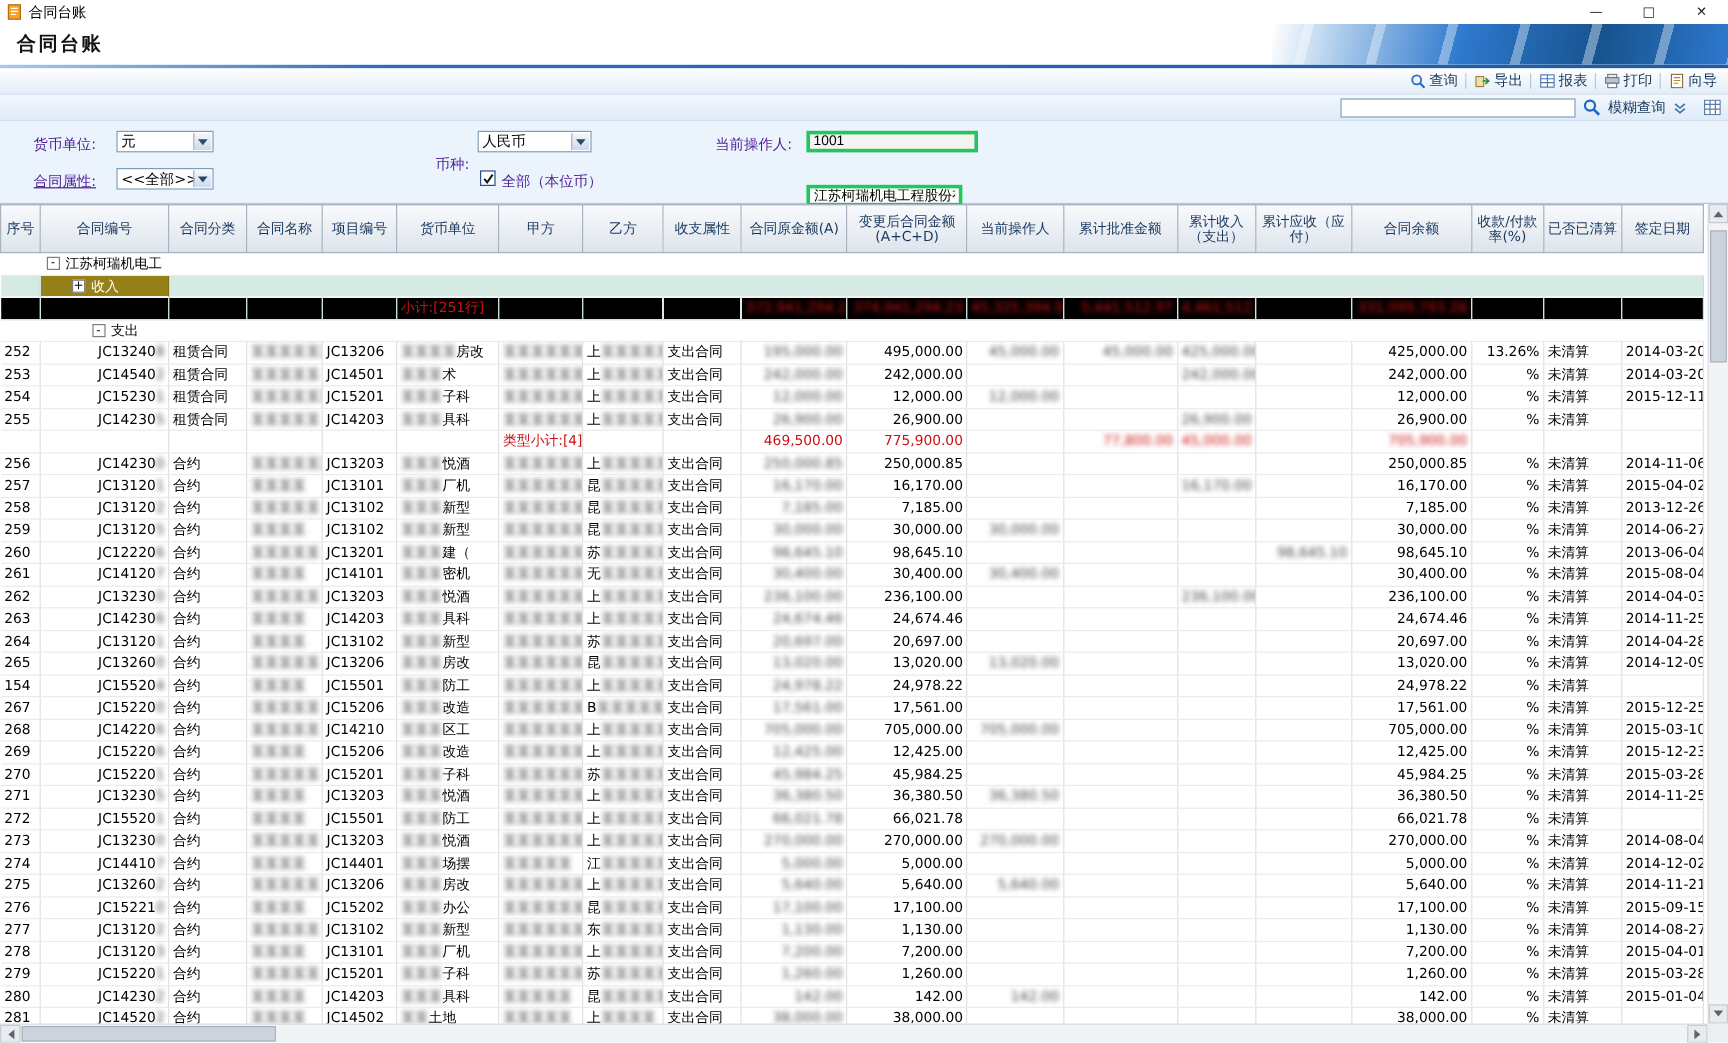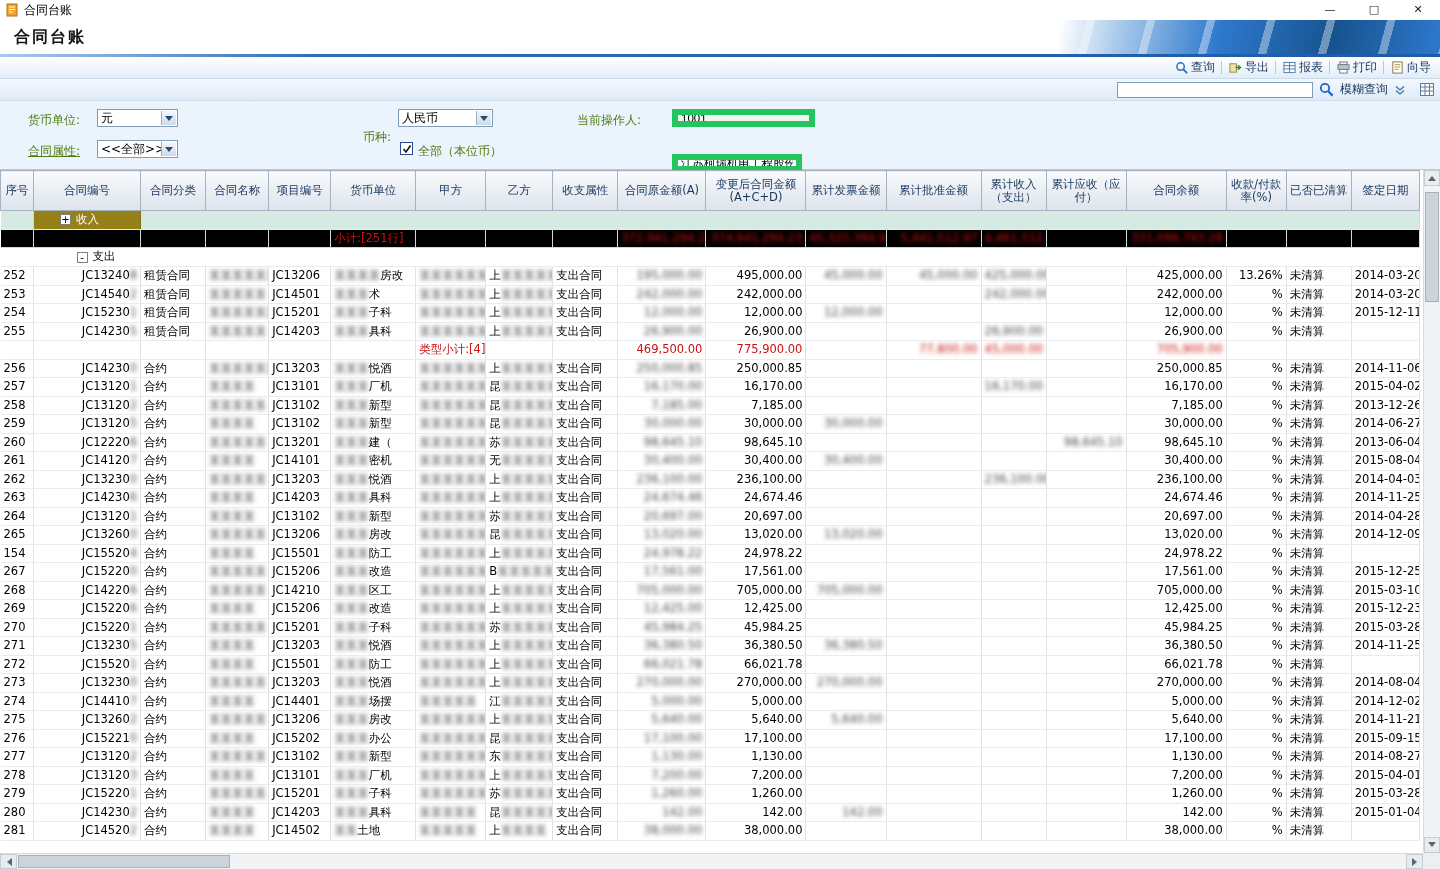--- a/index.html
+++ b/index.html
@@ -35,28 +35,28 @@
   
   .searchrow{position:absolute;top:79px;left:0;right:0;height:22px;
     background:linear-gradient(#f2f8fd,#dfebf8);border-bottom:1px solid #cfdceb;
     display:flex;justify-content:flex-end;align-items:center;gap:6px;padding-right:6px;}
   .search-input{width:196px;height:16px;border:1px solid #7f9db9;background:#fff;font-size:11px;padding:0 3px;}
   .fuzzy-label{color:#16365c;font-size:12px;}
   .sr-ic{display:inline-flex;align-items:center;}
 
   
   .filters{position:absolute;top:101px;left:0;right:0;height:69px;background:#ebf3fc;border-bottom:1px solid #b9c9dc;}
-  .flabel{position:absolute;color:#4d7c0f;font-size:12px;white-space:nowrap;}
+  .flabel{position:absolute;color:#4c1d95;font-size:12px;white-space:nowrap;}
   .combo{position:absolute;height:18px;background:#fff;border:1px solid #7f9db9;font-size:12px;
     display:flex;align-items:center;padding:0 18px 0 3px;white-space:nowrap;overflow:hidden;}
   .combo .arrow{position:absolute;right:1px;top:1px;bottom:1px;width:15px;
     background:linear-gradient(#f4f8fc,#cddaeb);border-left:1px solid #9ab0c8;
     display:flex;align-items:flex-start;justify-content:center;}
   .combo .arrow i{border:4px solid transparent;border-top:5px solid #2a4a6b;margin-top:5px;}
-  .finput{position:absolute;height:18px;background:#fff;border:6px solid #22c55e;font-size:11.5px;padding:0 3px;}
+  .finput{position:absolute;height:18px;background:#fff;border:3px solid #22c55e;font-size:11.5px;padding:0 3px;}
   .fcheck{position:absolute;width:13px;height:13px;background:#fff;border:1px solid #2b4a8f;display:inline-flex;align-items:center;justify-content:center;}
 
   
   .table-wrap{position:absolute;top:170px;left:0;right:0;bottom:0;overflow:hidden;background:#fff;}
   table{border-collapse:collapse;table-layout:fixed;width:1420px;font-size:11.5px;}
   thead th{height:40px;background:linear-gradient(#f8fafc,#dde4ec);border:1px solid #a6b2c0;
     color:#17365d;font-weight:normal;padding:1px 2px;line-height:13px;text-align:center;overflow:hidden;font-size:11.5px;}
   tbody td{height:17.5px;line-height:17.5px;padding:0 3px;border-right:1px solid #dde2e8;
     border-bottom:1px solid #e8ebef;white-space:nowrap;overflow:hidden;color:#000;}
   td.num{text-align:right;}
@@ -208,21 +208,21 @@
   </div>
 
   <span class="flabel" style="left:363px;top:28px;">币种:</span>
   <div class="combo" style="left:398px;top:8px;width:95px;">
     <span>人民币</span>
     <span class="arrow">
         <i></i>
       </span>
   </div>
 
-  <span class="flabel" style="left:577px;top:11px;">当前操作人:</span>
+  <span class="flabel" style="left:596px;top:11px;">当前操作人:</span>
   <input class="finput" style="left: 672px; top: 8px; width: 143px; background: rgb(244, 244, 240);" value="1001">
 
   <span class="flabel" style="left:28px;top:42px;text-decoration:underline;">合同属性:</span>
   <div class="combo" style="left:97px;top:39px;width:81px;">
     <span>&lt;&lt;全部&gt;&gt;</span>
     <span class="arrow">
         <i></i>
       </span>
   </div>
 
@@ -266,31 +266,34 @@
           <th>合同编号</th>
           <th>合同分类</th>
           <th>合同名称</th>
           <th>项目编号</th>
           <th>货币单位</th>
           <th>甲方</th>
           <th>乙方</th>
           <th>收支属性</th>
           <th>合同原金额(A)</th>
           <th>变更后合同金额(A+C+D)</th>
-          <th>累计发票金额</th>
+          <th>当前操作人</th>
           <th>累计批准金额</th>
           <th>累计收入（支出）</th>
           <th>累计应收（应付）</th>
           <th>合同余额</th>
           <th>收款/付款率(%)</th>
           <th>已否已清算</th>
           <th>签定日期</th>
         </tr>
     </thead>
     <tbody>
+        <tr>
+          <td colspan="19" class="grp" style="padding-left: 38px;"><span class="tree">-</span><span class="grp-lb">江苏柯瑞机电工</span></td>
+        </tr>
         <tr>
           <td class="teal"></td>
           <td class="olive" style="padding-left: 26px;"><span class="tree">+</span><span class="grp-lb">收入</span></td>
           <td colspan="17" class="teal"></td>
         </tr>
         <tr class="teal">
           <td></td>
           <td class="num"></td>
           <td></td>
           <td></td>

